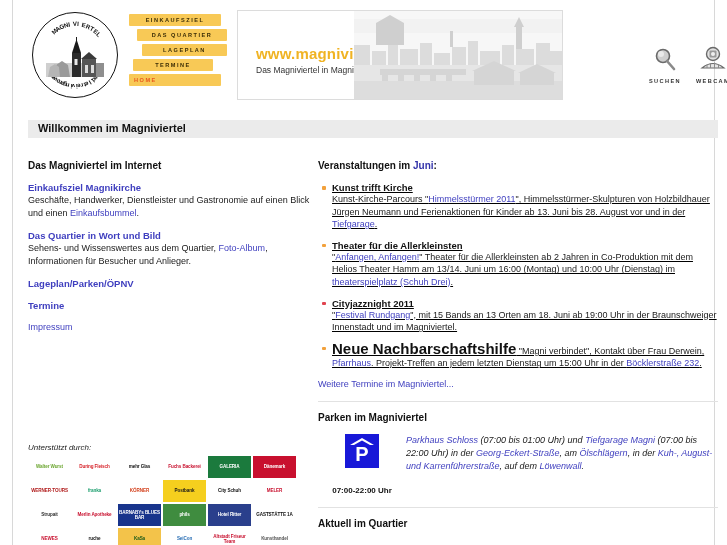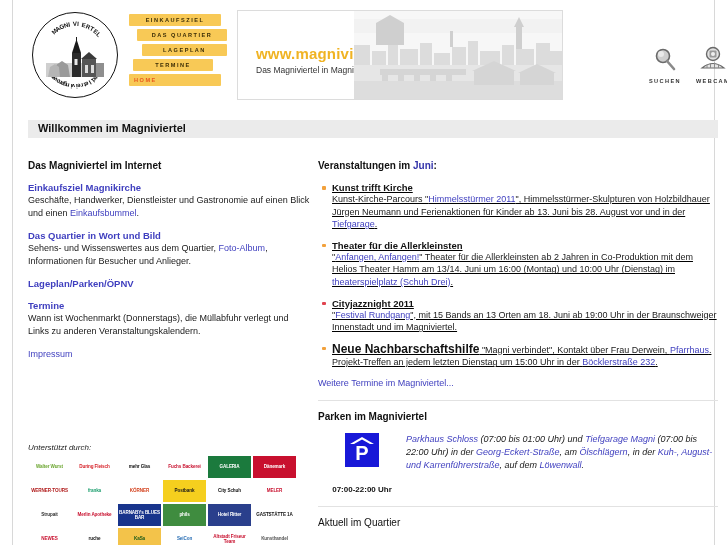--- a/index.html
+++ b/index.html
@@ -118,21 +118,21 @@
   
   ul.events{list-style:none;margin:0;padding:0 0 0 14px;}
   ul.events > li{position:relative;margin-bottom:9px;text-decoration:underline;}
   ul.events > li:before{
     content:"";position:absolute;left:-10px;top:4px;width:3.5px;height:3.5px;
     background:#f2a13c;border-radius:1px;
   }
   ul.events > li.red:before{background:#e0434f;}
   .ev-head{font-size:9.5px;font-weight:bold;color:#111;}
   .ev-body{font-size:9px;line-height:12.6px;color:#1a1a1a;}
-  .ev-inline-head{font-size:12px;font-weight:bold;color:#111;}
+  .ev-inline-head{font-size:15px;font-weight:bold;color:#111;}
   .more-termine{font-size:9px;margin:8px 0 0 0;}
 
   .hr{height:1px;background:#e2e2e2;margin:12px 0 10px 0;width:400px;}
 
   .park-row{display:flex;align-items:flex-start;margin-top:10px;}
   .park-icon-wrap{width:88px;flex:0 0 88px;text-align:center;}
   .park-sign{
     width:34px;height:34px;background:#1818d8;margin:0 auto;position:relative;
   }
   .park-sign .roof{
@@ -142,21 +142,21 @@
     position:absolute;left:0;top:8px;width:34px;text-align:center;
     color:#fff;font-size:20px;font-weight:bold;line-height:24px;
     font-family:"Liberation Sans",sans-serif;
   }
   .park-hours{font-size:8px;font-weight:bold;margin-top:18px;color:#111;}
   .park-text{
     font-size:9px;line-height:13px;font-style:italic;color:#1a1a1a;flex:1;
   }
   .park-text a{color:#3f3fbf;text-decoration:none;font-style:italic;}
 
-  .bottom-cut{font-size:10px;font-weight:normal;color:#111;}
+  .bottom-cut{font-size:10px;font-weight:bold;color:#111;}
 </style>
 </head>
 <body>
 
 <div class="page">
 
   <div class="header">
     <div class="header-inner">
 
       <div class="logo-box">
@@ -315,21 +315,20 @@
       <div class="ttl"><a class="lnk" href="#">Das Quartier in Wort und Bild</a></div>
       <div class="txt"><span>Sehens- und Wissenswertes aus dem Quartier, </span><a class="lnk" href="#">Foto-Album</a><span>, Informationen für Besucher und Anlieger.</span></div>
     </div>
 
     <div class="block">
       <div class="ttl"><a class="lnk" href="#">Lageplan/Parken/ÖPNV</a></div>
     </div>
 
     <div class="block">
       <div class="ttl"><a class="lnk" href="#">Termine</a></div>
-      <div class="txt">Wann ist Wochenmarkt (Donnerstags), die Müllabfuhr verlegt und Links zu anderen Veranstaltungskalendern.</div>
     </div>
 
     <div class="impressum">
       <a class="lnk" href="#">Impressum</a>
     </div>
   </div>
 
   <div class="sponsors">
     <div class="sp-title">Unterstützt durch:</div>
     <div class="sp-grid" id="sp-grid">

